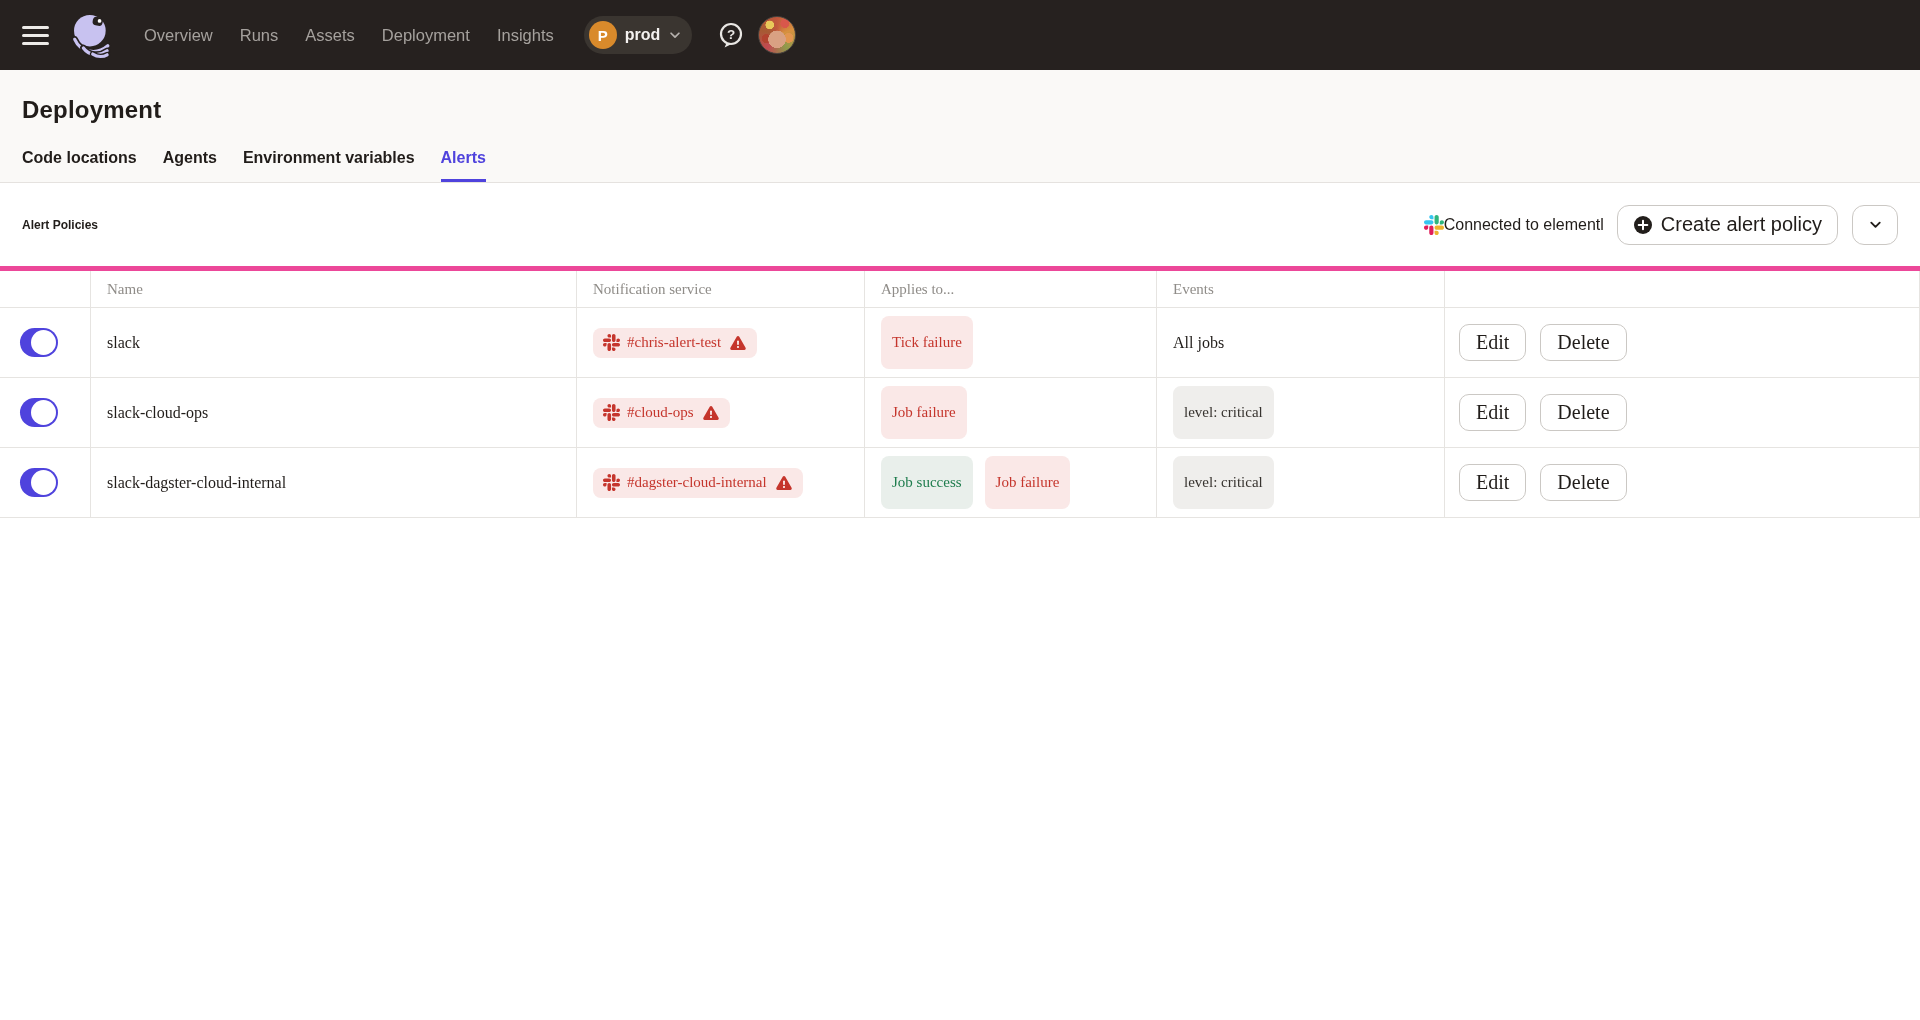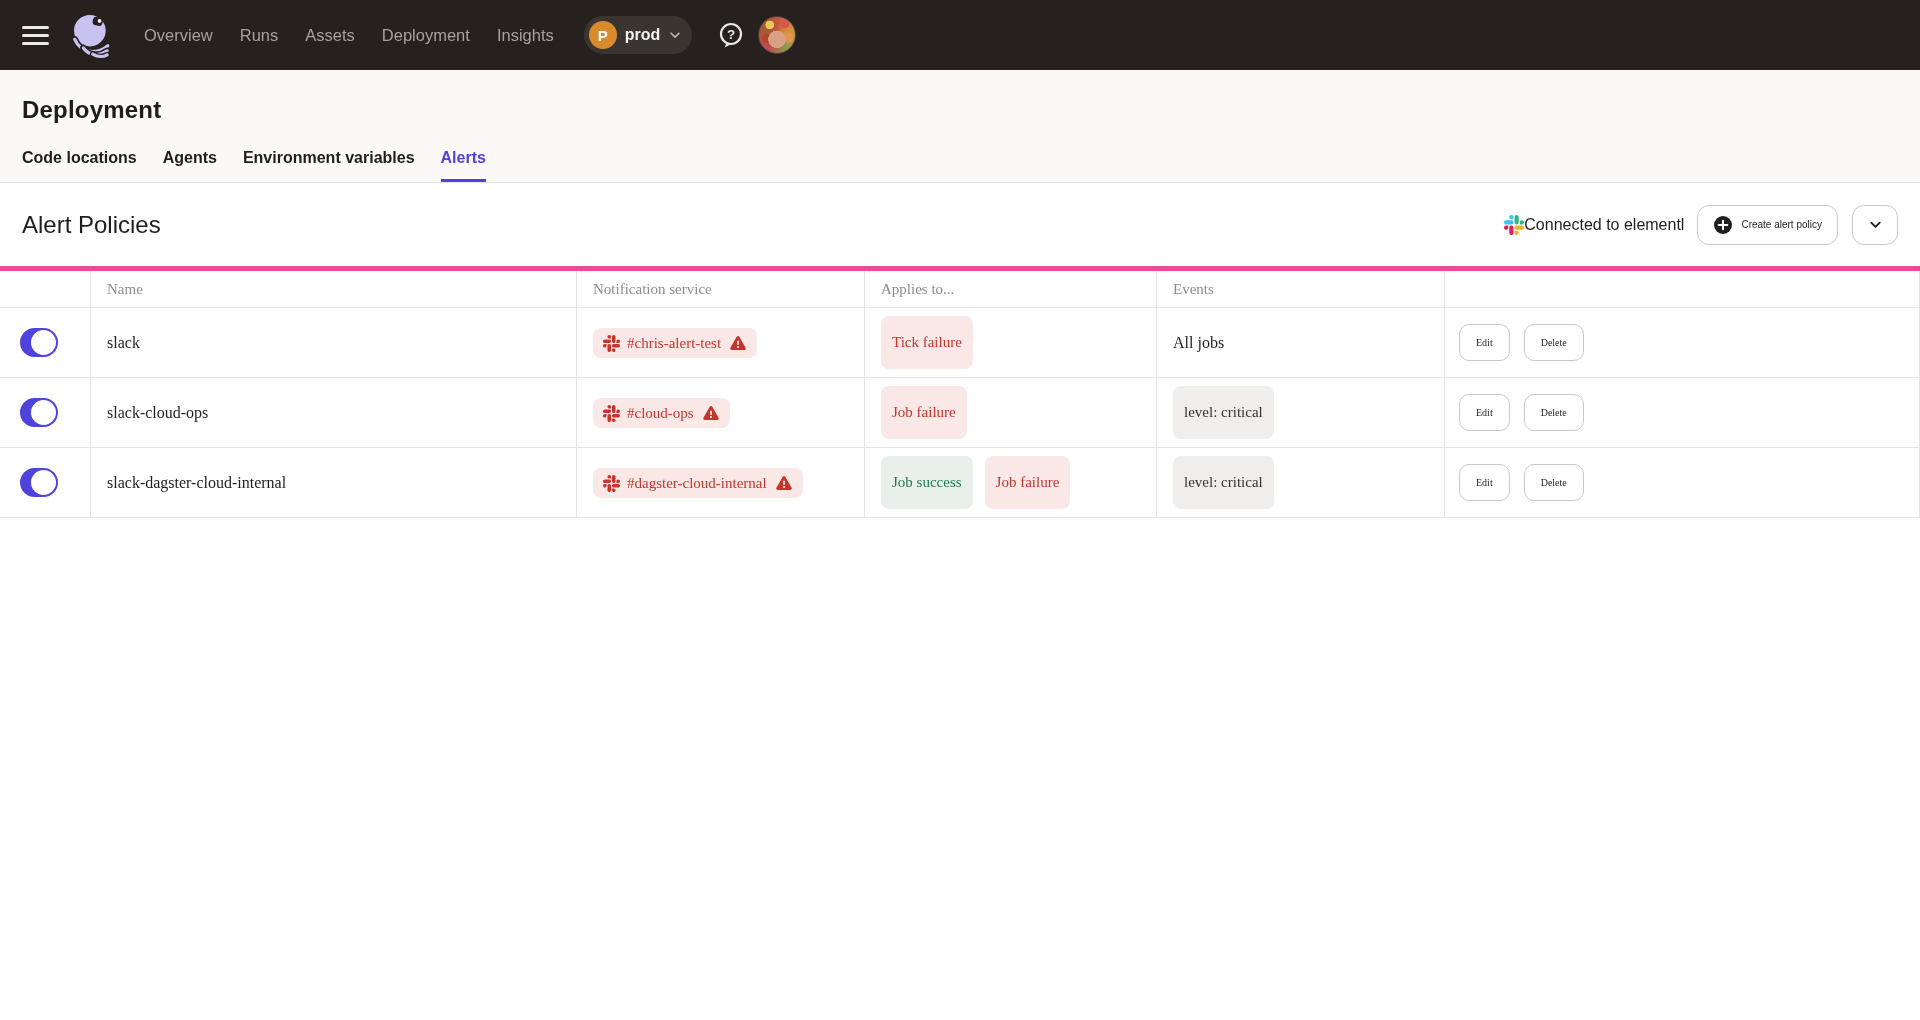--- a/index.html
+++ b/index.html
@@ -45,26 +45,26 @@
   
   .page-head { background:#FAF9F7; border-bottom:1px solid #E5E2DF; padding:26px 0 0 22px; }
   .page-title { font-size:24px; font-weight:700; letter-spacing:.2px; }
   .tabs { display:flex; gap:26px; margin-top:25px; }
   .tab { font-size:16px; font-weight:600; padding-bottom:15px; cursor:pointer; position:relative; white-space:nowrap; }
   .tab.active { color:#4F43DD; }
   .tab.active::after { content:""; position:absolute; left:0; right:0; bottom:0; height:3px; background:#4F43DD; }
 
   
   .section-bar { height:83px; display:flex; align-items:center; padding:0 22px; background:#fff; }
-  .section-heading { font-size:24px; font-weight:400; }
+  .section-heading { font-size:12px; font-weight:700; }
   .section-right { margin-left:auto; display:flex; align-items:center; }
   .connected { display:flex; align-items:center; gap:0; font-size:16px; margin-right:13px; }
   .btn { background:#fff; border:1px solid #CBC8C4; border-radius:12px; height:40px;
          display:inline-flex; align-items:center; justify-content:center; cursor:pointer;
-         font-size:10px; font-weight:500; color:#211D1A; font-family:inherit; }
+         font-size:20px; font-weight:500; color:#211D1A; font-family:inherit; }
   .create-btn { padding:0 15px; gap:8px; margin-right:14px; }
   .menu-btn { width:46px; color:#211D1A; }
   .menu-btn .chev { width:15px; height:15px; }
 
   
   .table { border-top:5px solid #ec4899;font-family:Liberation Serif, serif; }
   .trow { display:grid; grid-template-columns:91px 486px 288px 292px 288px 1fr; border-bottom:1px solid #E6E4E1; }
   .cell { border-right:1px solid #E6E4E1; display:flex; align-items:center; min-width:0; }
   .thead .trow { height:37px; }
   .thead .cell { color:#8F8C88; font-size:15px; padding-left:16px; }
@@ -73,21 +73,21 @@
   .cell-pad { padding-left:16px; gap:12px; }
   .cell-actions { padding-left:14px; gap:14px; }
   .policy-name { font-size:16px; }
 
   .toggle { width:38px; height:29px; border-radius:15px; background:#C9C5C1; position:relative; cursor:pointer; flex:none; }
   .toggle.on { background:#4F43DD; }
   .toggle::after { content:""; position:absolute; top:2px; right:2px; width:25px; height:25px; border-radius:50%; background:#fff; }
 
   .badge { display:inline-flex; align-items:center; border-radius:8px; font-size:15px;
            padding:18px 11px; white-space:nowrap; }
-  .badge-channel { background:#FAE8E7; color:#C5352C; gap:7px; padding:6px 10px;align-items:flex-end; }
+  .badge-channel { background:#FAE8E7; color:#C5352C; gap:7px; padding:6px 10px; }
   .badge-channel .slack-mono { width:17px; height:17px; flex:none; }
   .badge-channel .warn { width:18px; height:18px; flex:none; margin-left:1px; }
   .badge-failure { background:#FAE8E7; color:#C5352C; }
   .badge-success { background:#E9EFEB; color:#1E7C4D; }
   .badge-neutral { background:#EFEEEC; color:#37332F; }
   .applies-plain { font-size:16px; }
 
   .row-btn { padding:0 16px; height:37px; border-radius:10px; font-weight:400; }
 
   .slack-color { width:20px; height:20px; }

